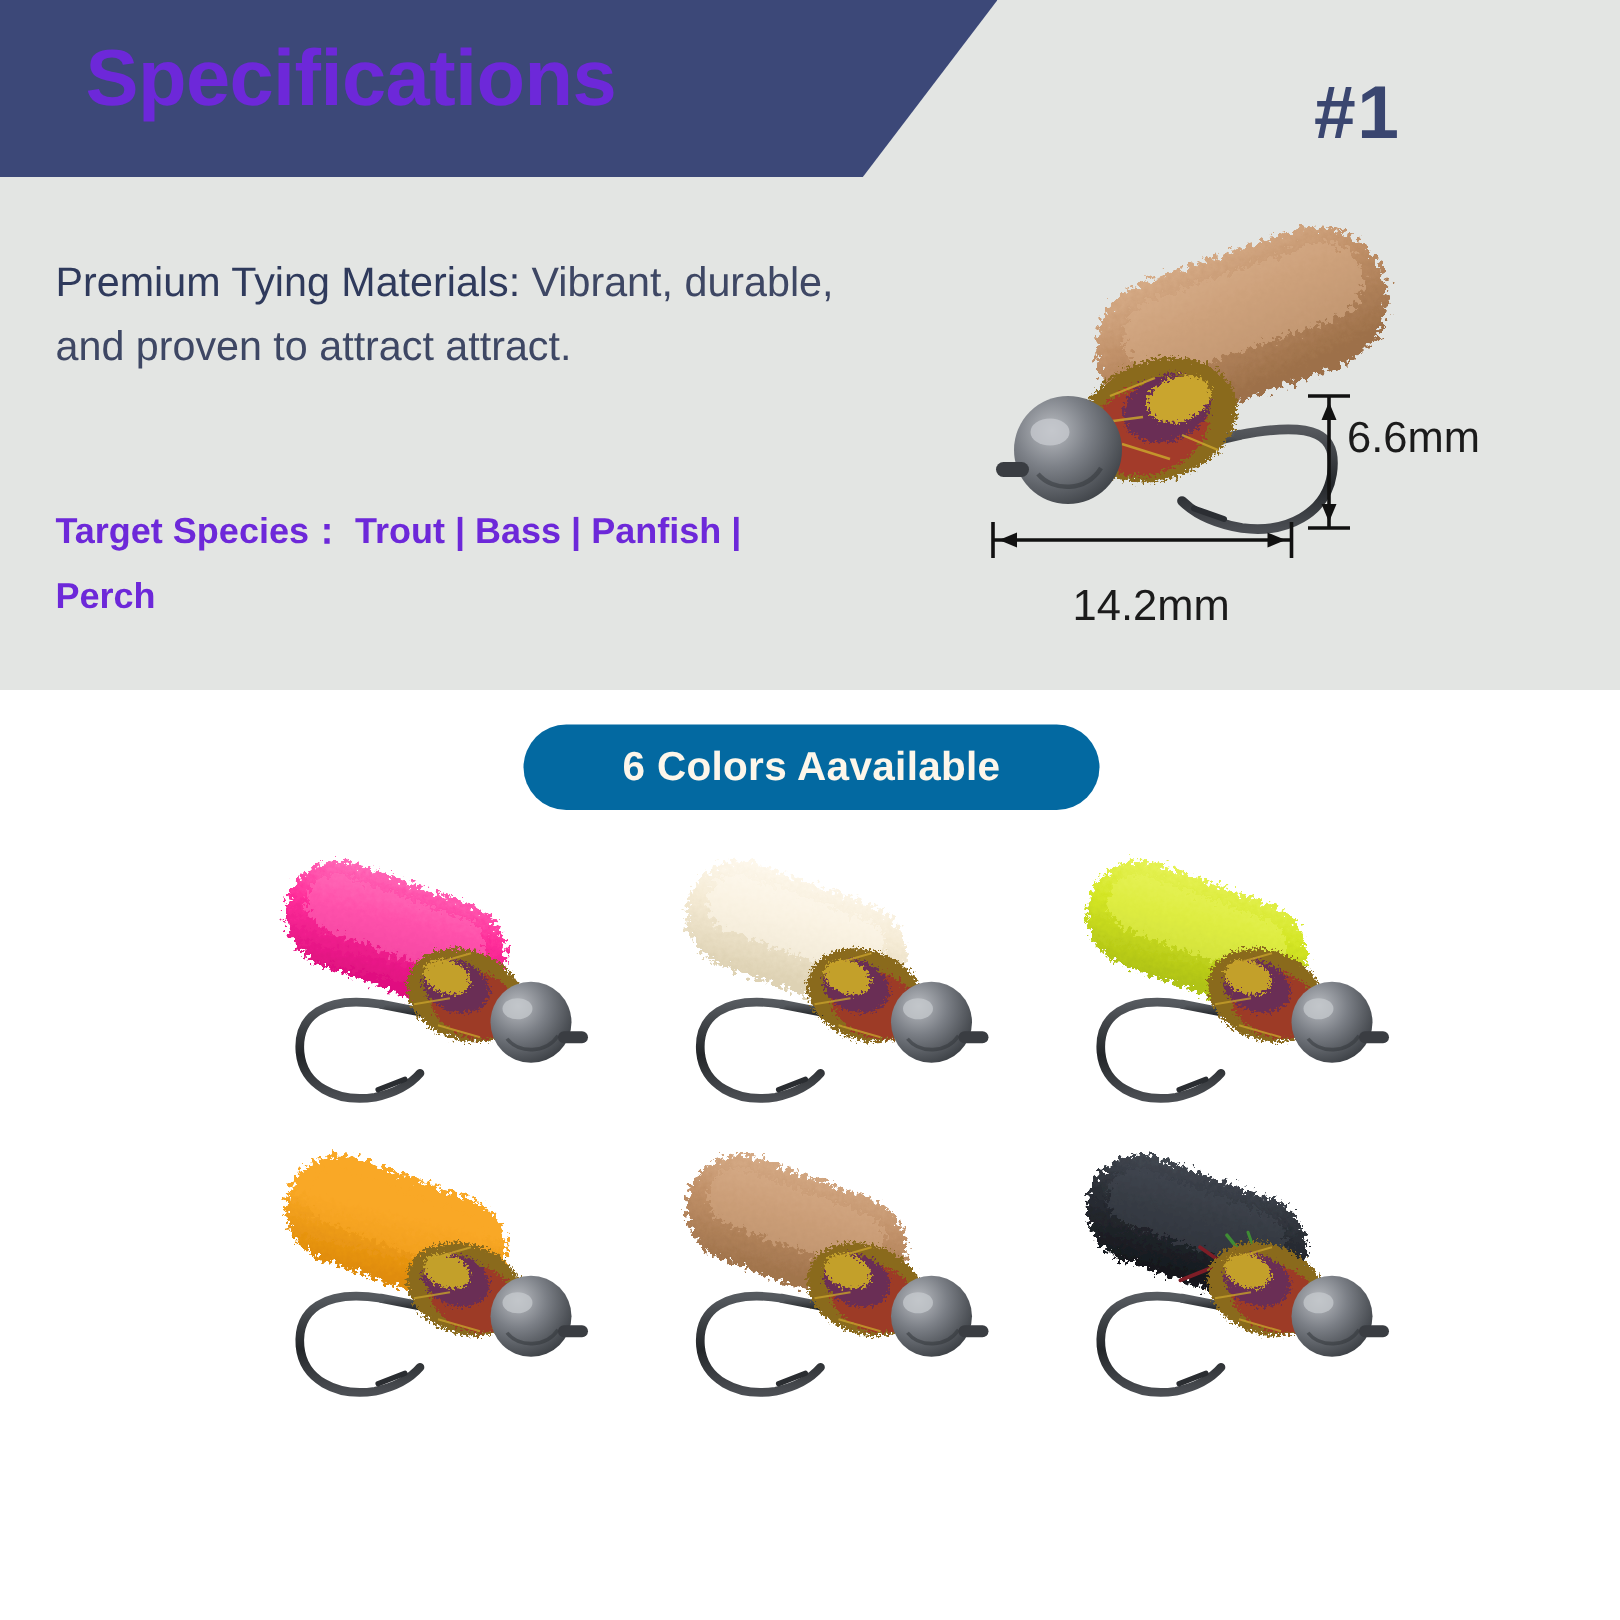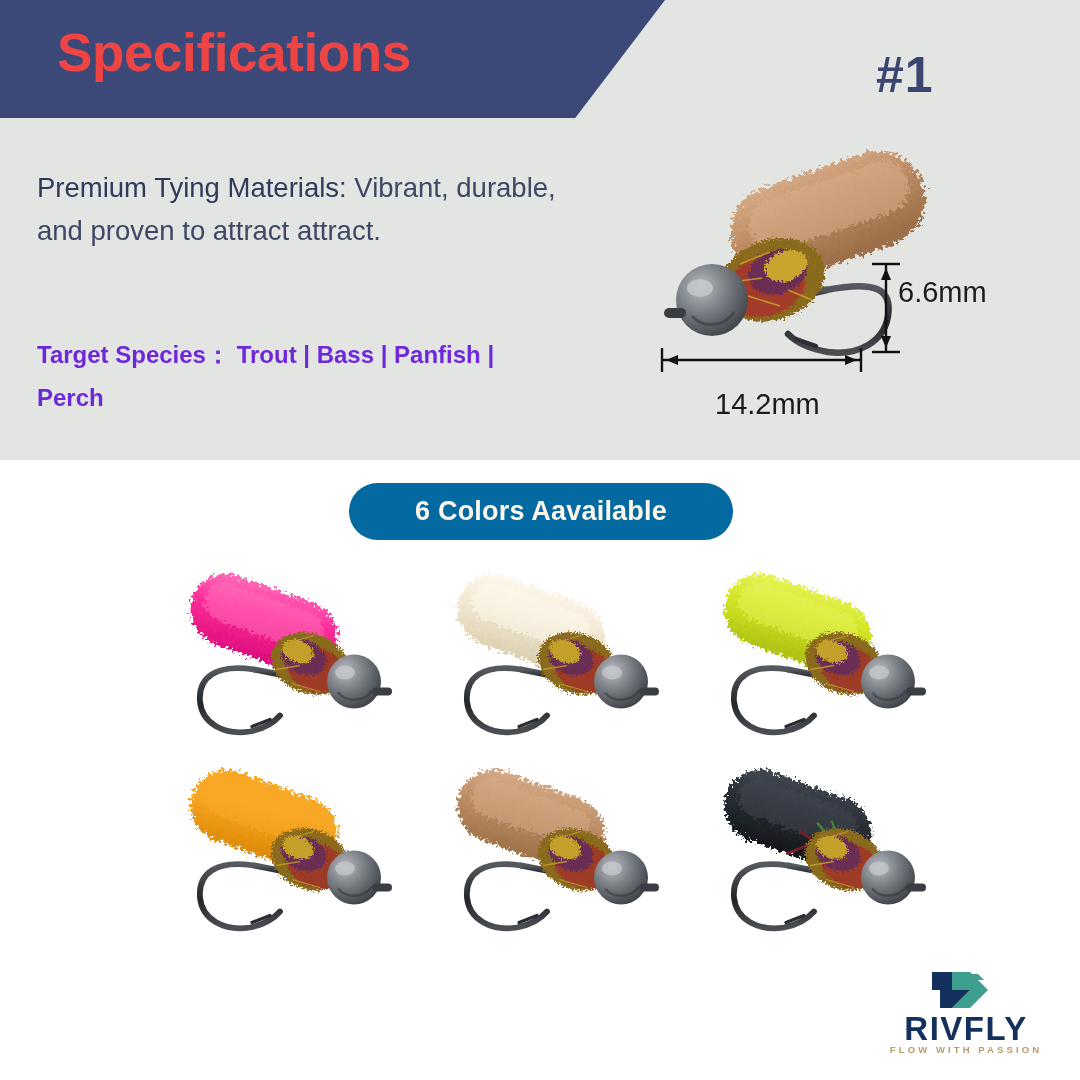--- a/index.html
+++ b/index.html
@@ -18,21 +18,21 @@
     background:#e3e5e3;
   }
   
   .banner{
     position:absolute;left:0;top:0;width:665px;height:118px;
     background:#3c4878;
     clip-path:polygon(0 0, 100% 0, 86.5% 100%, 0 100%);
   }
   .banner-title{
     position:absolute;left:57px;top:22px;
-    font-size:53px;font-weight:bold;color:#ef4444;
+    font-size:53px;font-weight:bold;color:#6d28d9;
     letter-spacing:-0.4px;
     white-space:nowrap;
   }
   .hook-size{
     position:absolute;left:876px;top:46px;
     font-size:50px;font-weight:bold;color:#3a4670;
     letter-spacing:1px;
   }
 
   
@@ -526,24 +526,14 @@
     </g>
 
     <circle cx="196" cy="116" r="27" fill="url(#bead_v5)"></circle>
     <ellipse cx="187" cy="107" rx="10" ry="7" fill="#c6c9ce" opacity="0.75"></ellipse>
     <path d="M180,127 C188,137 206,137 214,125" stroke="#2e3136" stroke-width="2.4" fill="none" opacity="0.5"></path>
     <rect x="214" y="122" width="20" height="8" rx="4" fill="#3a3d42"></rect>
   </svg>
       </div>
   </div>
 
-  <div class="logo">
-    <svg width="200" height="44" viewBox="0 0 200 44">
-      <path d="M74,4 L104,4 L122,22 L104,40 L86,40 L104,22 L74,22 Z" fill="#3e9f8e"></path>
-      <path d="M66,4 L86,4 L86,40 L74,40 L74,22 L66,22 Z" fill="#14305c"></path>
-      <path d="M86,22 L104,22 L86,40 L74,40 Z" fill="#14305c"></path>
-      <path d="M94,6 L112,6 L118,12 L100,12 Z" fill="#3e9f8e"></path>
-    </svg>
-    <div class="logo-word">RIVFLY</div>
-    <div class="logo-tag">FLOW WITH PASSION</div>
-  </div>
 
 </div>
 
 </body></html>

